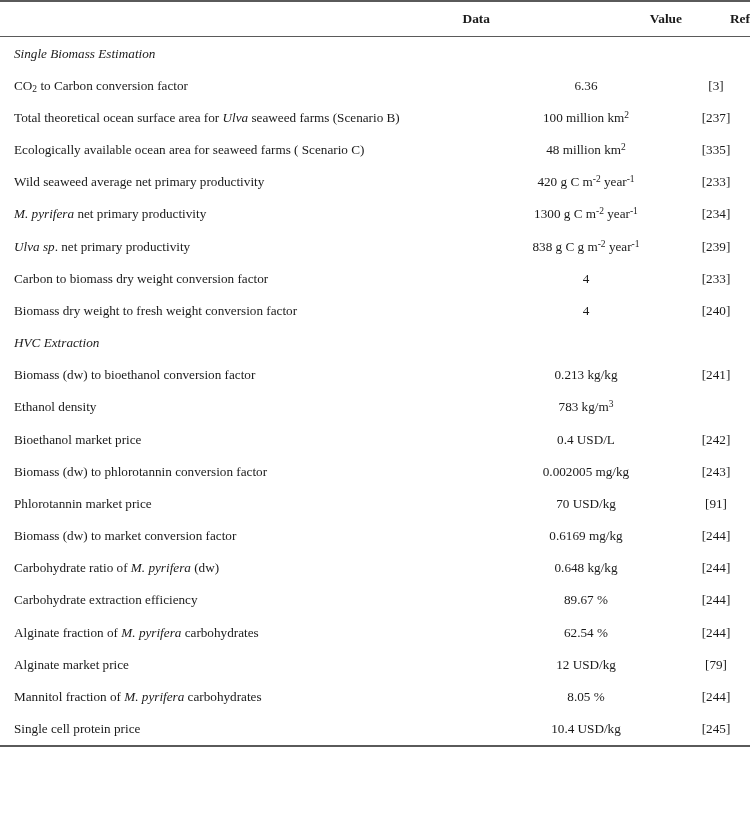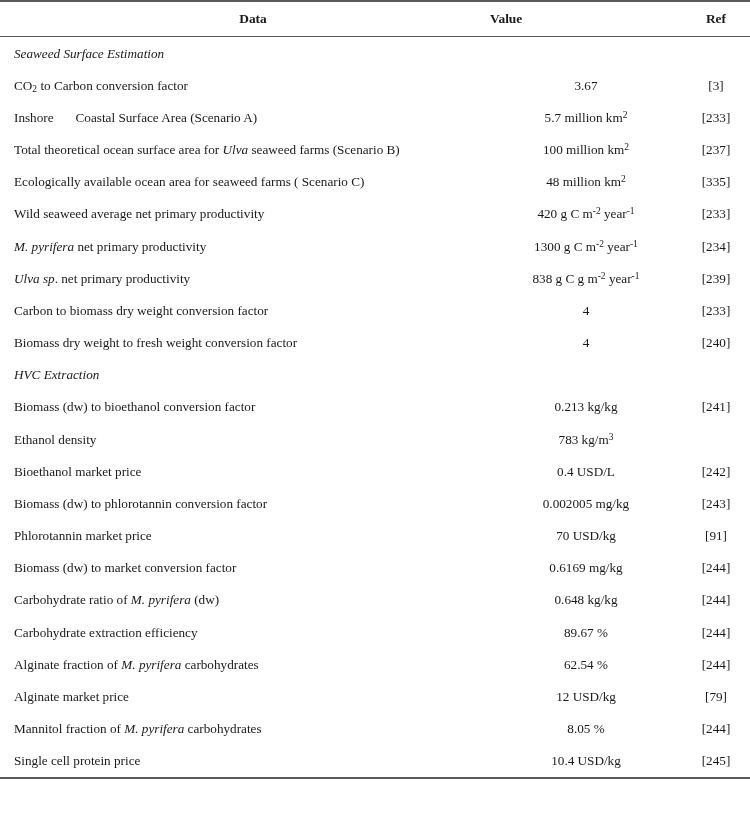--- a/index.html
+++ b/index.html
@@ -38,25 +38,25 @@
     border-bottom: 1.4px solid #5a5a5a;
   }
 
   thead th {
     font-weight: bold;
     font-size: 13.4px;
     padding: 9px 0 9px 0;
     vertical-align: middle;
   }
   thead th.th-data {
-    text-align: center;
+    text-align: right;
     padding-left: 16px;
   }
-  thead th.th-value { text-align: left; }
-  thead th.th-ref   { text-align: center; }
+  thead th.th-value { text-align: right; }
+  thead th.th-ref   { text-align: right; }
 
   tbody td {
     padding: 8.5px 0 8.5px 0;
     vertical-align: middle;
     line-height: 1.15;
   }
   tbody td.td-data {
     text-align: left;
     padding-left: 14px;
   }
@@ -93,33 +93,28 @@
     </colgroup>
     <thead>
       <tr class="header-row">
         <th class="th-data">Data</th>
         <th class="th-value">Value</th>
         <th class="th-ref">Ref</th>
       </tr>
     </thead>
     <tbody id="table-body">
         <tr class="section-row ">
-          <td class="td-data">Seaweed Surface Estimation</td>
+          <td class="td-data">Single Biomass Estimation</td>
           <td class="td-value"></td>
           <td class="td-ref"></td>
         </tr>
         <tr class="">
           <td class="td-data">CO<sub>2</sub> to Carbon conversion factor</td>
-          <td class="td-value">3.67</td>
+          <td class="td-value">6.36</td>
           <td class="td-ref">[3]</td>
-        </tr>
-        <tr class="">
-          <td class="td-data">Inshore<span class="gap"></span>Coastal Surface Area (Scenario A)</td>
-          <td class="td-value">5.7 million km<sup>2</sup></td>
-          <td class="td-ref">[233]</td>
         </tr>
         <tr class="">
           <td class="td-data">Total theoretical ocean surface area for <span class="sci">Ulva</span> seaweed farms (Scenario B)</td>
           <td class="td-value">100 million km<sup>2</sup></td>
           <td class="td-ref">[237]</td>
         </tr>
         <tr class="">
           <td class="td-data">Ecologically available ocean area for seaweed farms ( Scenario C)</td>
           <td class="td-value">48 million km<sup>2</sup></td>
           <td class="td-ref">[335]</td>

